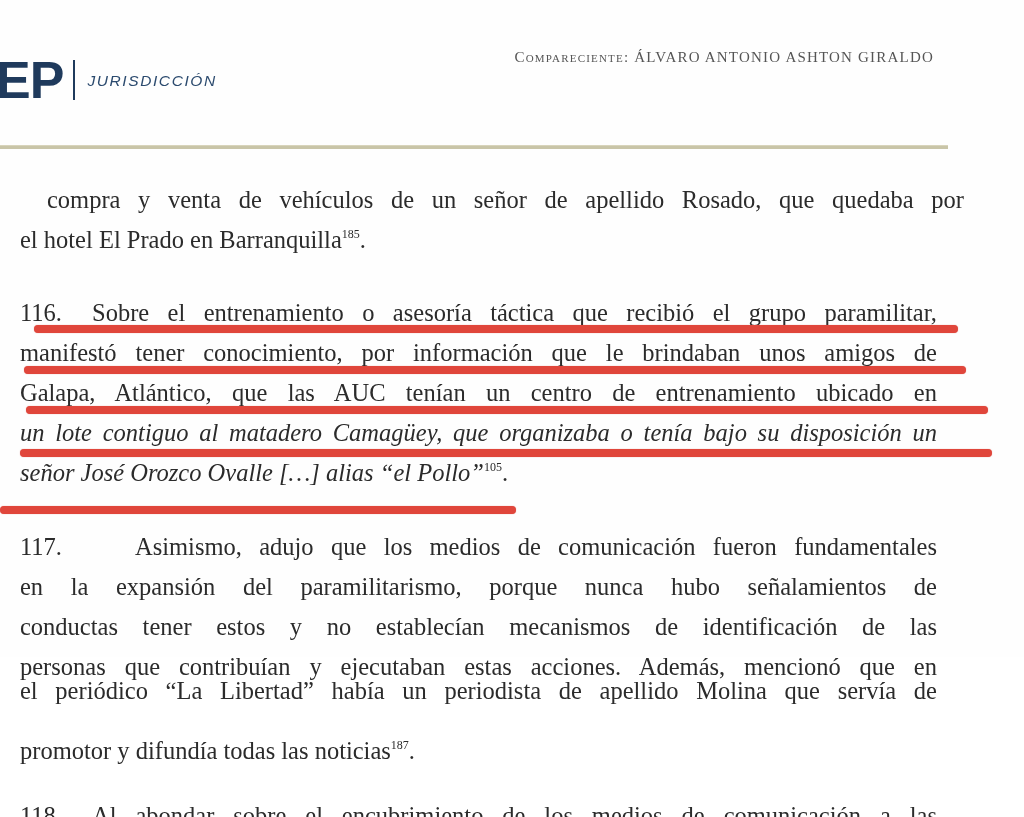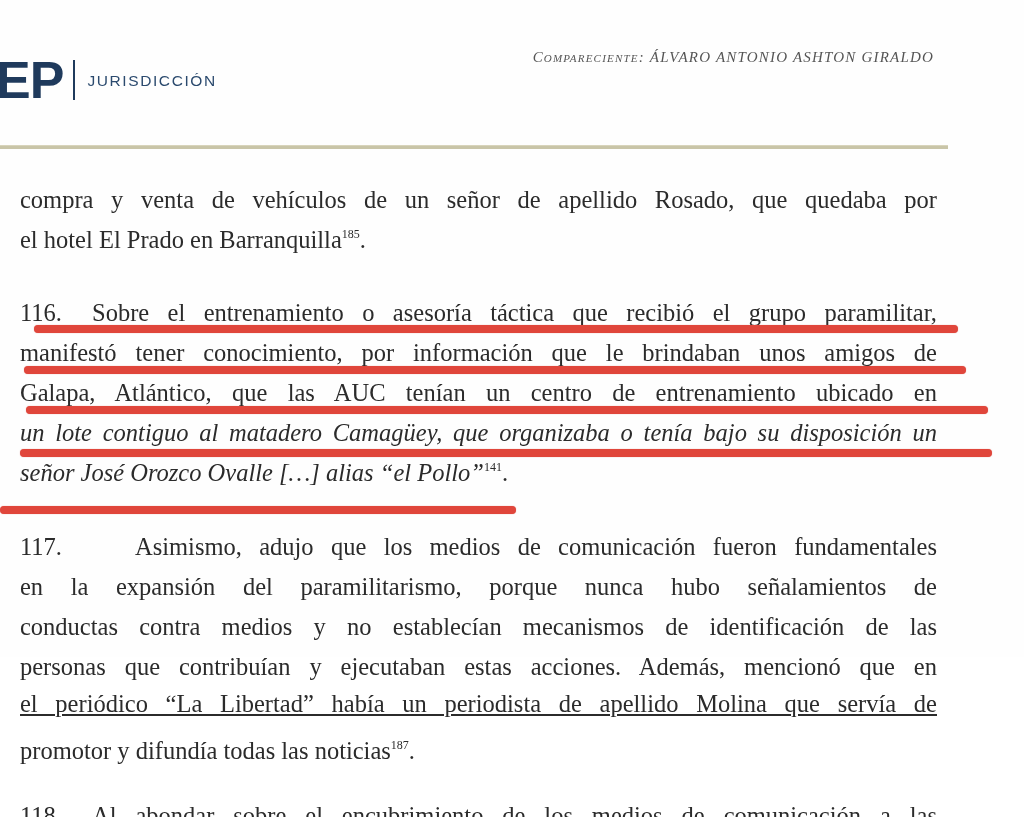--- a/index.html
+++ b/index.html
@@ -46,35 +46,35 @@
       margin-left: 10px;
       margin-right: 12px;
     }
     .logo-text {
       font-family: "Liberation Sans", "DejaVu Sans", sans-serif;
       font-size: 15.5px;
       line-height: 19px;
       letter-spacing: 1.6px;
       color: #2b4a6e;
     }
-    .logo-text div { white-space: nowrap; }
+    .logo-text div { white-space: nowrap; font-style: italic; }
 
     .header-right {
       position: absolute;
       right: 90px;
       top: 48px;
       text-align: right;
       font-family: "Liberation Serif", "DejaVu Serif", serif;
       color: #555555;
       font-size: 15px;
       line-height: 19px;
       letter-spacing: 1.2px;
       font-variant: small-caps;
     }
-    .header-right .line { white-space: nowrap; font-style: italic; }
+    .header-right .line { white-space: nowrap; }
 
     .divider {
       position: absolute;
       left: 0;
       top: 145px;
       width: 948px;
       height: 3px;
       background: #c9c5a8;
       border-top: 1px solid #d8d4bb;
     }
@@ -136,21 +136,21 @@
   <div class="header-right">
     <div class="line">
       <span>Compareciente:</span>
       <span>ÁLVARO ANTONIO ASHTON GIRALDO</span>
     </div>
   </div>
 
   <div class="divider"></div>
 
   <div class="text" style="top:180px;">
-    <div class="line-row" style="top:0;">
+    <div class="line-row" style="top:0;margin-left:27px;">
       <span class="justify">compra y venta de vehículos de un señor de apellido Rosado, que quedaba por</span>
     </div>
     <div class="line-row" style="top:40px;">
       <span>el hotel El Prado en Barranquilla</span><sup class="fn">185</sup><span>.</span>
     </div>
   </div>
 
   <div class="text" style="top:293px;">
     <div class="line-row" style="top:0; width:917px; display:flex;">
       <span class="para-num">116.</span>
@@ -159,45 +159,45 @@
     <div class="line-row" style="top:40px;">
       <span class="justify">manifestó tener conocimiento, por información que le brindaban unos amigos de</span>
     </div>
     <div class="line-row" style="top:80px;">
       <span class="justify">Galapa, Atlántico, que las AUC tenían un centro de entrenamiento ubicado en</span>
     </div>
     <div class="line-row italic" style="top:120px;">
       <span class="justify">un lote contiguo al matadero Camagüey, que organizaba o tenía bajo su disposición un</span>
     </div>
     <div class="line-row italic" style="top:160px;">
-      <span>señor José Orozco Ovalle […] alias “el Pollo”</span><sup class="fn" style="font-style:normal;">141</sup><span style="font-style:normal;">.</span>
+      <span>señor José Orozco Ovalle […] alias “el Pollo”</span><sup class="fn" style="font-style:normal;">105</sup><span style="font-style:normal;">.</span>
     </div>
   </div>
 
   <div class="red-mark" style="left:34px; top:325px; width:924px;"></div>
   <div class="red-mark" style="left:24px; top:366px; width:942px;"></div>
   <div class="red-mark" style="left:26px; top:406px; width:962px;"></div>
   <div class="red-mark" style="left:20px; top:449px; width:972px;"></div>
   <div class="red-mark" style="left:0px; top:506px; width:516px;"></div>
 
   <div class="text" style="top:527px;">
     <div class="line-row" style="top:0; width:917px; display:flex;">
       <span class="para-num">117.</span>
       <span style="flex:1; text-align:justify; text-align-last:justify;margin-left:43px;">Asimismo, adujo que los medios de comunicación fueron fundamentales</span>
     </div>
     <div class="line-row" style="top:40px;">
       <span class="justify">en la expansión del paramilitarismo, porque nunca hubo señalamientos de</span>
     </div>
     <div class="line-row" style="top:80px;">
-      <span class="justify">conductas contra medios y no establecían mecanismos de identificación de las</span>
+      <span class="justify">conductas tener estos y no establecían mecanismos de identificación de las</span>
     </div>
     <div class="line-row" style="top:120px;">
       <span class="justify">personas que contribuían y ejecutaban estas acciones. Además, mencionó que en</span>
     </div>
-    <div class="line-row" style="top:157px;text-decoration:underline;">
+    <div class="line-row" style="top:144px;">
       <span class="justify">el periódico “La Libertad” había un periodista de apellido Molina que servía de</span>
     </div>
     <div class="line-row" style="top:204px;">
       <span>promotor y difundía todas las noticias</span><sup class="fn">187</sup><span>.</span>
     </div>
   </div>
 
   <div class="text" style="top:796px;">
     <div class="line-row" style="top:0; width:917px; display:flex;">
       <span class="para-num">118.</span>

